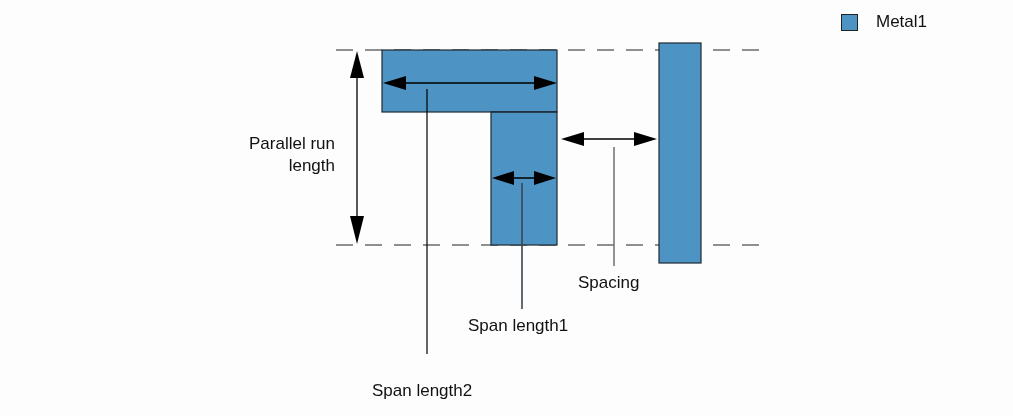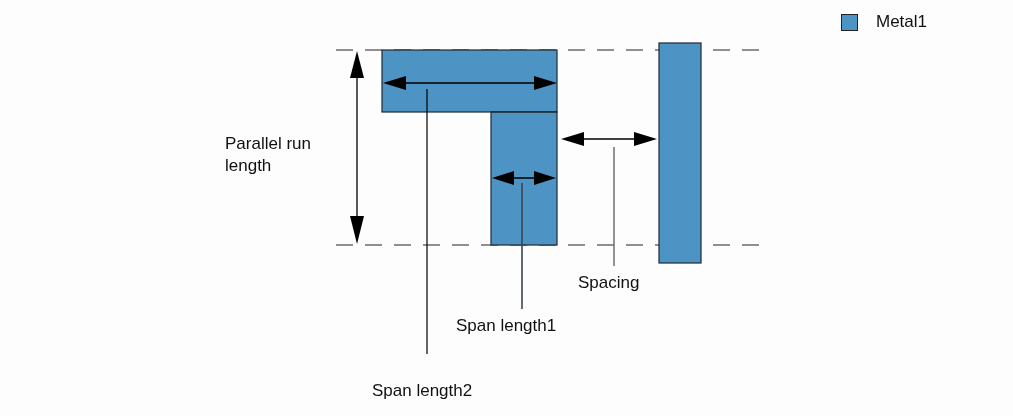--- a/index.html
+++ b/index.html
@@ -86,22 +86,22 @@
   <line x1="522" y1="183" x2="522" y2="309" stroke="#3a4650" stroke-width="1.6"></line>
 
   <g>
     <line x1="575" y1="139" x2="643" y2="139" stroke="#000" stroke-width="1.3"></line>
     <polygon points="561,139 584,132 584,146" fill="#000"></polygon>
     <polygon points="657,139 634,132 634,146" fill="#000"></polygon>
   </g>
   <line x1="614" y1="147" x2="614" y2="266" stroke="#777" stroke-width="1.6"></line>
 </svg>
 
-<div class="lbl" style="left:225px; top:133px;">Parallel run
+<div class="lbl" style="left:249px; top:133px;text-align:right;">Parallel run
 length</div>
 <div class="lbl" style="left:578px; top:272px;text-align:right;">Spacing</div>
-<div class="lbl" style="left:456px; top:315px;">Span length1</div>
+<div class="lbl" style="left:468px; top:315px;">Span length1</div>
 <div class="lbl" style="left:372px; top:380px;">Span length2</div>
 
 <div class="legend">
   <span class="legend-swatch" style="background:#4d93c4;"></span>
   <span class="legend-label">Metal1</span>
 </div>
 
 </body></html>

